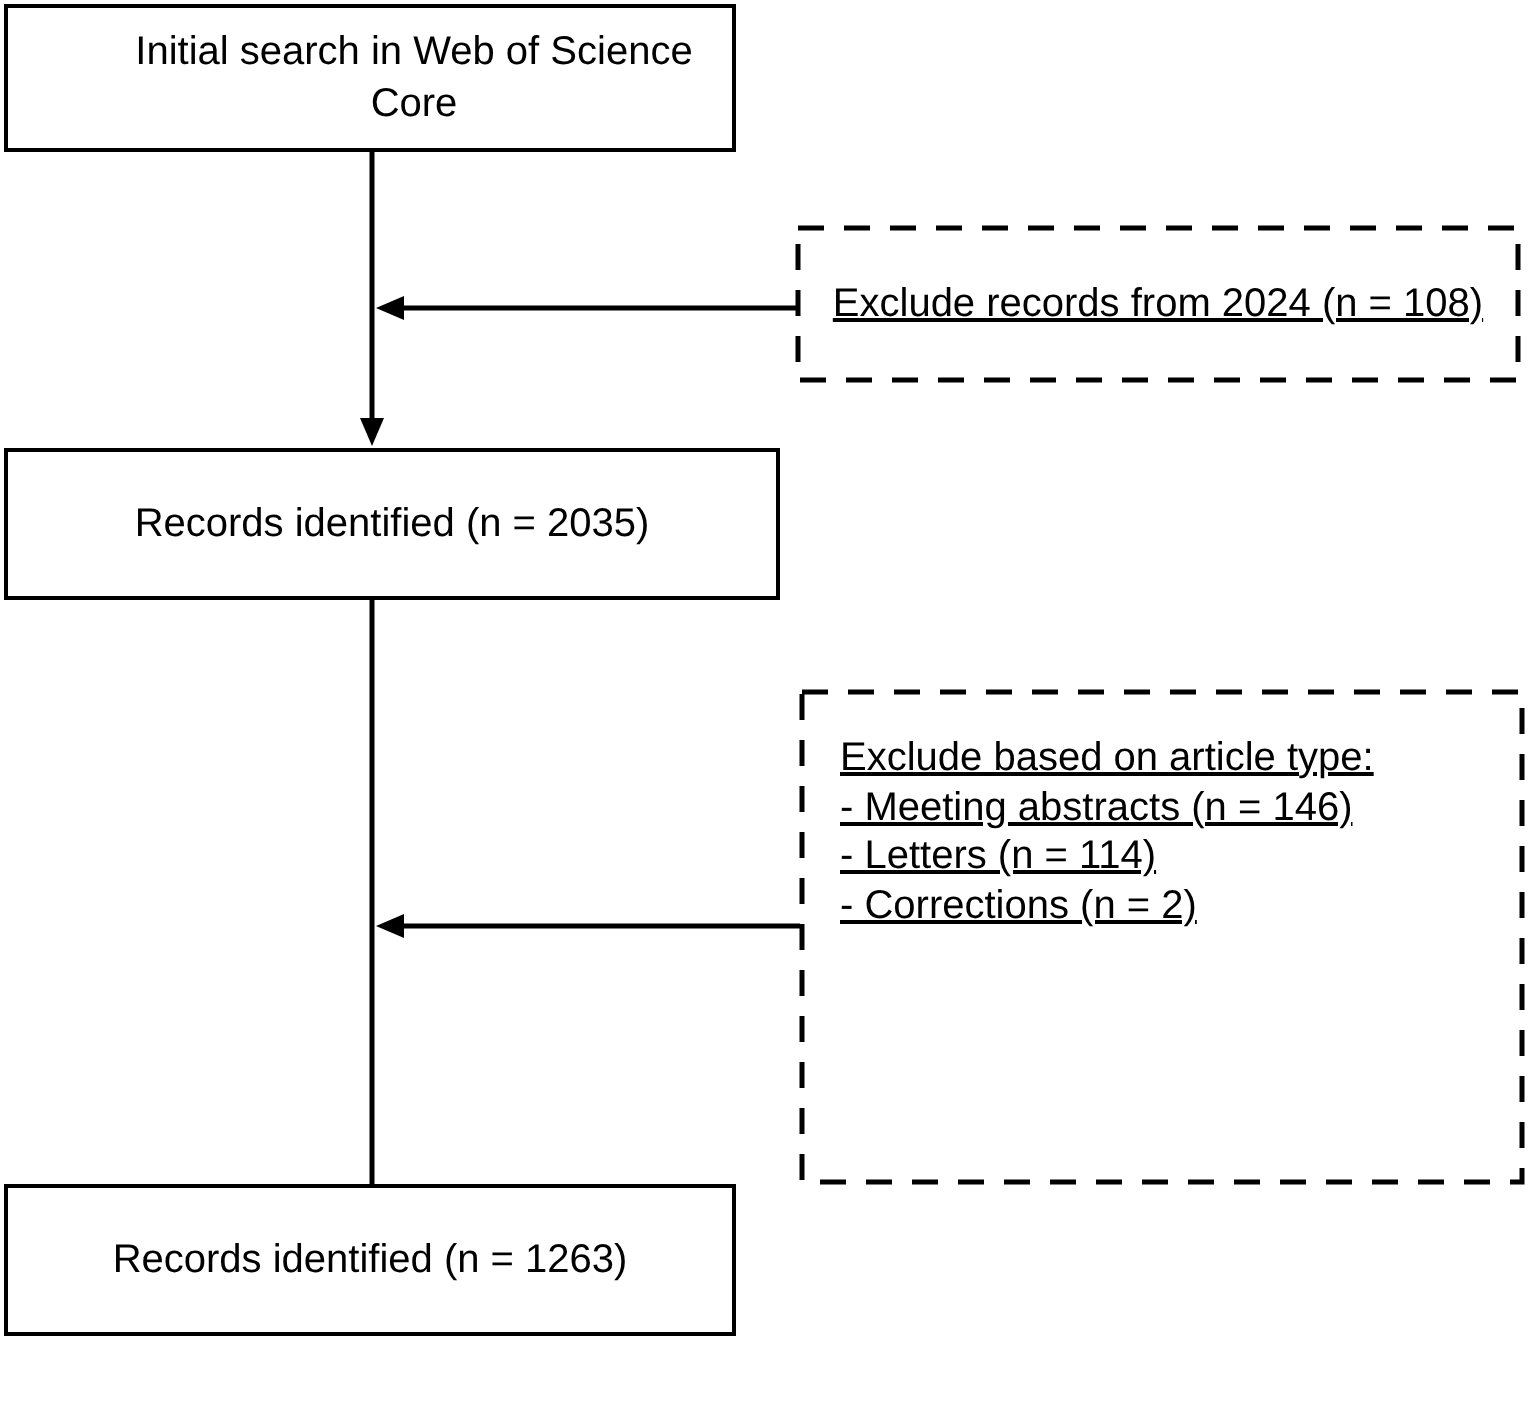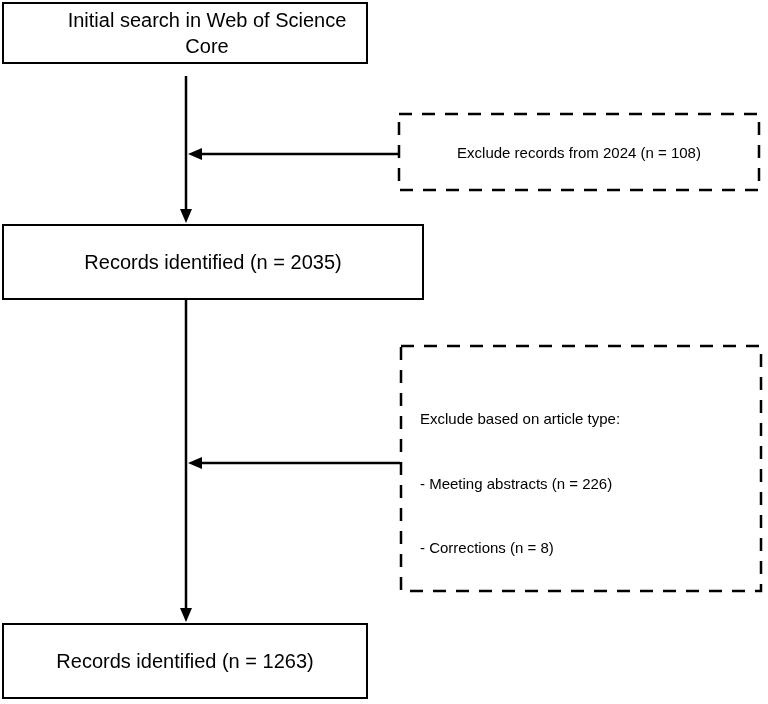--- a/index.html
+++ b/index.html
@@ -33,40 +33,41 @@
     align-items: center;
     justify-content: center;
     text-align: center;
     font-size: 20px;
     line-height: 26px;
   }
   #box-initial-search {
     left: 2px;
     top: 2px;
     width: 366px;
-    height: 62px;
+    height: 74px;
     padding-left: 44px;
   }
   #box-records-2035 {
     left: 2px;
     top: 224px;
-    width: 422px;
+    width: 388px;
     height: 76px;
   }
   #box-records-1263 {
     left: 2px;
-    top: 623px;
+    top: 592px;
     width: 366px;
     height: 76px;
   }
   
   .dashed-box-text {
     position: absolute;
     box-sizing: border-box;
-    font-size: 15px;
+    font-size: 20px;
+    text-decoration: underline;
   }
   #box-exclude-2024 {
     left: 398px;
     top: 113px;
     width: 362px;
     height: 78px;
     display: flex;
     align-items: center;
     justify-content: center;
     text-align: center;
@@ -74,21 +75,20 @@
   #box-exclude-article-type {
     left: 400px;
     top: 345px;
     width: 362px;
     height: 247px;
     padding: 22px 8px 0 20px;
     line-height: 24.7px;
   }
   .list-line {
     white-space: nowrap;
-    margin-top: 40px;
   }
 </style>
 </head>
 <body>
 
 <div id="canvas">
 
   <svg id="arrows-layer" viewBox="0 0 768 704" xmlns="http://www.w3.org/2000/svg">
 
     <rect x="399" y="114" width="360" height="76" fill="none" stroke="#000000" stroke-width="2.5" stroke-dasharray="13 10"></rect>
@@ -122,21 +122,22 @@
   <div class="dashed-box-text" id="box-exclude-2024">
     <div>Exclude records from 2024 (n = 108)</div>
   </div>
 
   <div class="solid-box" id="box-records-2035">
     <div>Records identified (n = 2035)</div>
   </div>
 
   <div class="dashed-box-text" id="box-exclude-article-type">
     <div class="list-line">Exclude based on article type:</div>
-    <div class="list-line">- Meeting abstracts (n = 226)</div>
-    <div class="list-line">- Corrections (n = 8)</div>
+    <div class="list-line">- Meeting abstracts (n = 146)</div>
+    <div class="list-line">- Letters (n = 114)</div>
+    <div class="list-line">- Corrections (n = 2)</div>
   </div>
 
   <div class="solid-box" id="box-records-1263">
     <div>Records identified (n = 1263)</div>
   </div>
 
 </div>
 
 </body></html>

